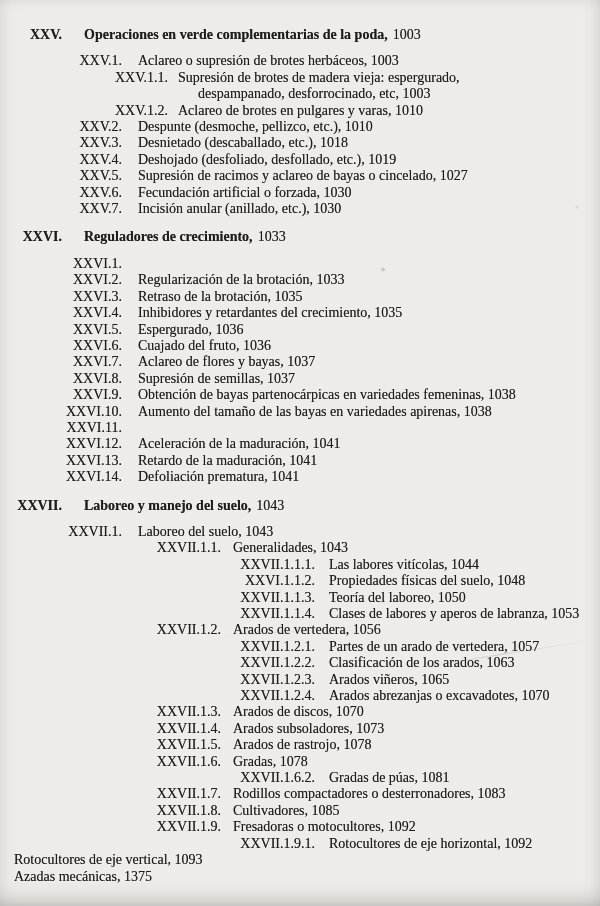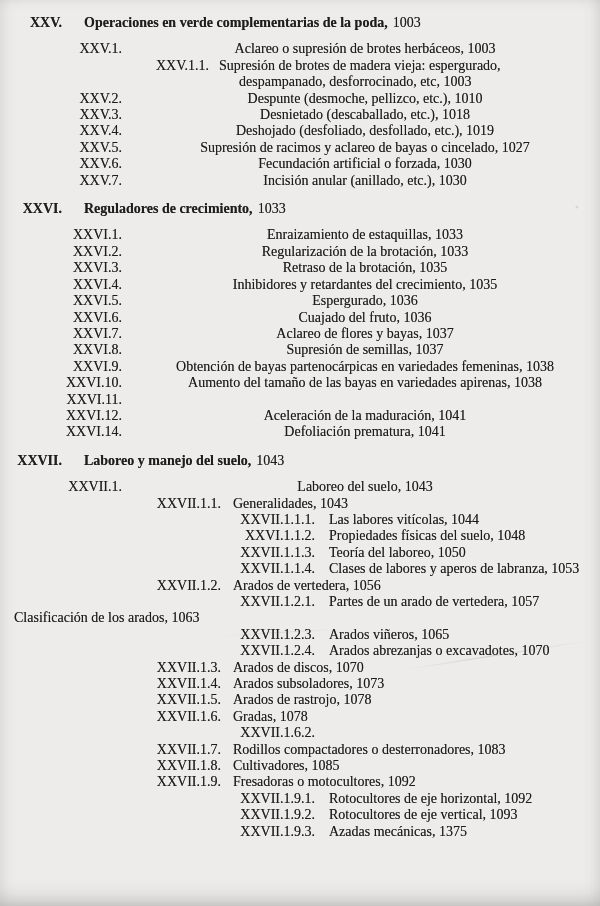--- a/index.html
+++ b/index.html
@@ -30,26 +30,26 @@
     box-shadow:
       inset 0 -16px 20px -12px rgba(70,68,62,.30),
       inset -12px 0 20px -14px rgba(70,68,62,.18),
       inset 12px 0 22px -16px rgba(70,68,62,.14),
       inset 0 10px 16px -14px rgba(70,68,62,.12);
   }
   .toc-row{display:flex;align-items:baseline;}
   .num{flex:0 0 auto;text-align:right;white-space:pre;}
   .txt{flex:1 1 auto;}
   .lvl0 .num{width:62px;}  .lvl0 .txt{padding-left:22px;}
-  .lvl1 .num{width:122px;} .lvl1 .txt{padding-left:16px;text-align:center;}
-  .lvl2 .num{width:168px;margin-left:41px;} .lvl2 .txt{padding-left:10px;}
+  .lvl1 .num{width:122px;} .lvl1 .txt{padding-left:16px;}
+  .lvl2 .num{width:168px;} .lvl2 .txt{padding-left:10px;}
   .lvl3 .num{width:221px;} .lvl3 .txt{padding-left:12px;}
   .lvl4 .num{width:315px;text-align:right;} .lvl4 .txt{padding-left:14px;}
   .header{font-weight:bold;margin:12px 0 10px 0;}
-  .header:first-child{margin-top:0;}
+  .header:first-child{margin-top:12px;}
   .header .pg{font-weight:normal;padding-left:5px;}
   .wrap2{display:block;padding-left:20px;}
   
   .speck{
     position:absolute;width:6px;height:5px;border-radius:50%;
     background:radial-gradient(circle,rgba(95,95,92,.38),rgba(95,95,92,0) 72%);
   }
   .speck.s1{left:380px;top:267px;}
   .speck.s2{left:575px;top:205px;width:4px;height:4px;opacity:.6;}
   .scratch{
@@ -69,20 +69,24 @@
         <span class="txt"><span class="t">Operaciones en verde complementarias de la poda,</span><span class="pg">1003</span></span>
       </div>
       <div class="toc-row lvl1">
         <span class="num">XXV.1.</span>
         <span class="txt">Aclareo o supresión de brotes herbáceos, 1003</span>
       </div>
       <div class="toc-row lvl2">
         <span class="num">XXV.1.1.</span>
         <span class="txt">Supresión de brotes de madera vieja: espergurado,<span class="wrap2">despampanado, desforrocinado, etc, 1003</span></span>
       </div>
+      <div class="toc-row lvl2">
+        <span class="num">XXV.1.2.</span>
+        <span class="txt">Aclareo de brotes en pulgares y varas, 1010</span>
+      </div>
       <div class="toc-row lvl1">
         <span class="num">XXV.2.</span>
         <span class="txt">Despunte (desmoche, pellizco, etc.), 1010</span>
       </div>
       <div class="toc-row lvl1">
         <span class="num">XXV.3.</span>
         <span class="txt">Desnietado (descaballado, etc.), 1018</span>
       </div>
       <div class="toc-row lvl1">
         <span class="num">XXV.4.</span>
@@ -99,21 +103,20 @@
       <div class="toc-row lvl1">
         <span class="num">XXV.7.</span>
         <span class="txt">Incisión anular (anillado, etc.), 1030</span>
       </div>
       <div class="toc-row header lvl0">
         <span class="num">XXVI.</span>
         <span class="txt"><span class="t">Reguladores de crecimiento,</span><span class="pg">1033</span></span>
       </div>
       <div class="toc-row lvl1">
         <span class="num">XXVI.1.</span>
-        <span class="txt">Enraizamiento de estaquillas, 1033</span>
       </div>
       <div class="toc-row lvl1">
         <span class="num">XXVI.2.</span>
         <span class="txt">Regularización de la brotación, 1033</span>
       </div>
       <div class="toc-row lvl1">
         <span class="num">XXVI.3.</span>
         <span class="txt">Retraso de la brotación, 1035</span>
       </div>
       <div class="toc-row lvl1">
@@ -143,20 +146,24 @@
       <div class="toc-row lvl1">
         <span class="num">XXVI.10.</span>
         <span class="txt">Aumento del tamaño de las bayas en variedades apirenas, 1038</span>
       </div>
       <div class="toc-row lvl1">
         <span class="num">XXVI.11.</span>
       </div>
       <div class="toc-row lvl1">
         <span class="num">XXVI.12.</span>
         <span class="txt">Aceleración de la maduración, 1041</span>
+      </div>
+      <div class="toc-row lvl1">
+        <span class="num">XXVI.13.</span>
+        <span class="txt">Retardo de la maduración, 1041</span>
       </div>
       <div class="toc-row lvl1">
         <span class="num">XXVI.14.</span>
         <span class="txt">Defoliación prematura, 1041</span>
       </div>
       <div class="toc-row header lvl0">
         <span class="num">XXVII.</span>
         <span class="txt"><span class="t">Laboreo y manejo del suelo,</span><span class="pg">1043</span></span>
       </div>
       <div class="toc-row lvl1">
@@ -185,20 +192,21 @@
       </div>
       <div class="toc-row lvl3">
         <span class="num">XXVII.1.2.</span>
         <span class="txt">Arados de vertedera, 1056</span>
       </div>
       <div class="toc-row lvl4">
         <span class="num">XXVII.1.2.1.</span>
         <span class="txt">Partes de un arado de vertedera, 1057</span>
       </div>
       <div class="toc-row lvl4">
+        <span class="num">XXVII.1.2.2.</span>
         <span class="txt">Clasificación de los arados, 1063</span>
       </div>
       <div class="toc-row lvl4">
         <span class="num">XXVII.1.2.3.</span>
         <span class="txt">Arados viñeros, 1065</span>
       </div>
       <div class="toc-row lvl4">
         <span class="num">XXVII.1.2.4.</span>
         <span class="txt">Arados abrezanjas o excavadotes, 1070</span>
       </div>
@@ -213,43 +221,42 @@
       <div class="toc-row lvl3">
         <span class="num">XXVII.1.5.</span>
         <span class="txt">Arados de rastrojo, 1078</span>
       </div>
       <div class="toc-row lvl3">
         <span class="num">XXVII.1.6.</span>
         <span class="txt">Gradas, 1078</span>
       </div>
       <div class="toc-row lvl4">
         <span class="num">XXVII.1.6.2.</span>
+        <span class="txt">Gradas de púas, 1081</span>
       </div>
       <div class="toc-row lvl3">
         <span class="num">XXVII.1.7.</span>
         <span class="txt">Rodillos compactadores o desterronadores, 1083</span>
       </div>
       <div class="toc-row lvl3">
         <span class="num">XXVII.1.8.</span>
         <span class="txt">Cultivadores, 1085</span>
       </div>
       <div class="toc-row lvl3">
         <span class="num">XXVII.1.9.</span>
         <span class="txt">Fresadoras o motocultores, 1092</span>
       </div>
       <div class="toc-row lvl4">
         <span class="num">XXVII.1.9.1.</span>
         <span class="txt">Rotocultores de eje horizontal, 1092</span>
       </div>
       <div class="toc-row lvl4">
-        <span class="num">XXVII.1.9.2.</span>
         <span class="txt">Rotocultores de eje vertical, 1093</span>
       </div>
       <div class="toc-row lvl4">
-        <span class="num">XXVII.1.9.3.</span>
         <span class="txt">Azadas mecánicas, 1375</span>
       </div>
     </div>
   <div class="speck s1"></div>
   <div class="speck s2"></div>
   <div class="scratch k1"></div>
   <div class="scratch k2"></div>
 </div>
 
 </body></html>

